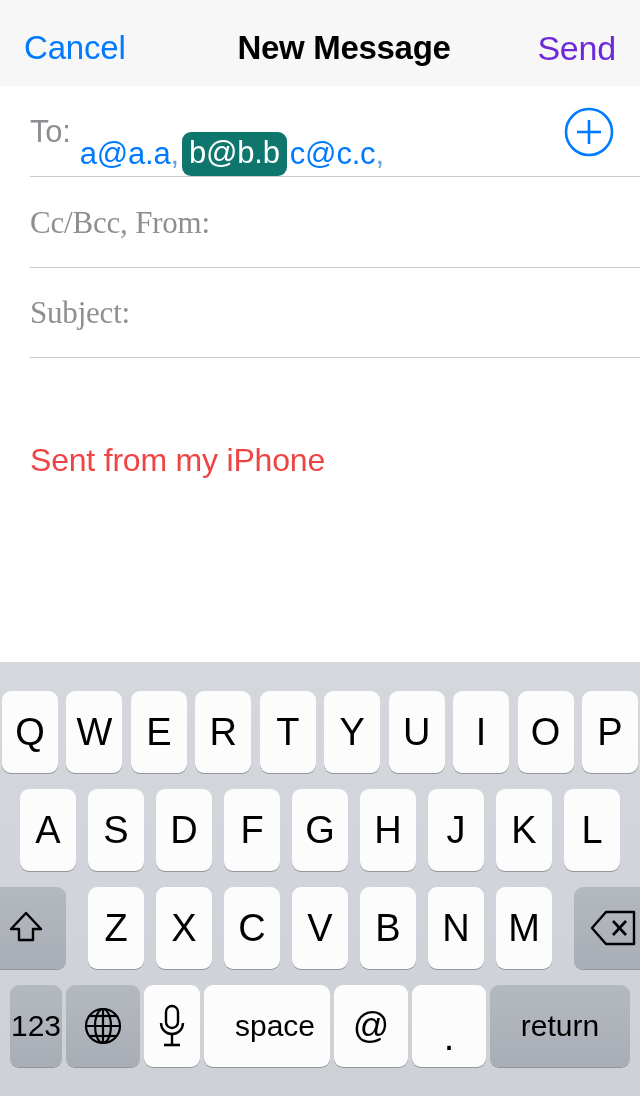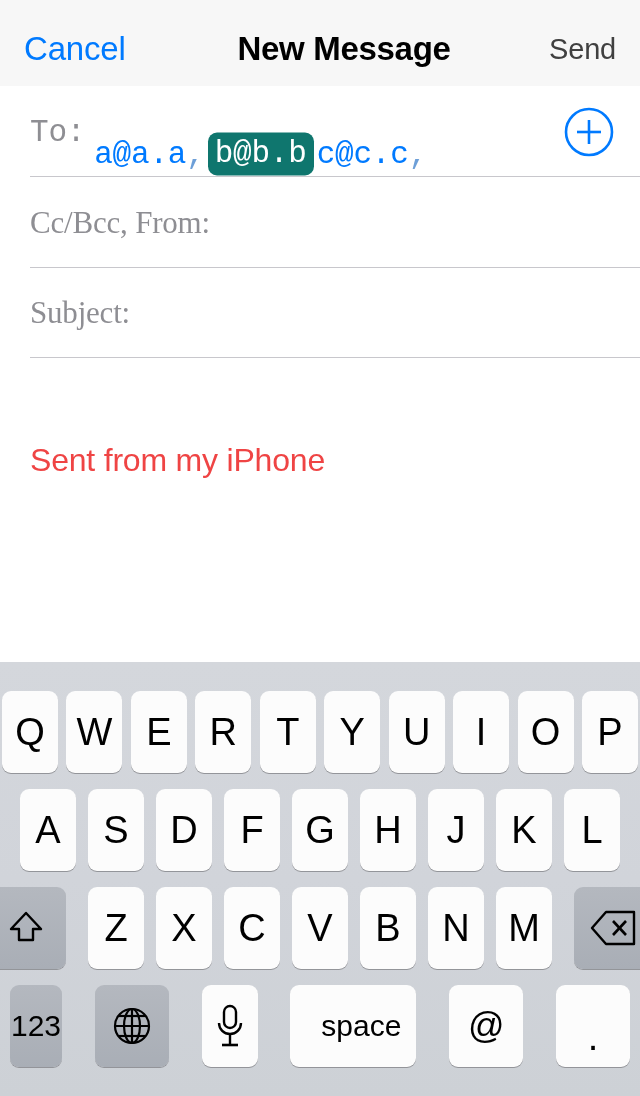--- a/index.html
+++ b/index.html
@@ -16,21 +16,21 @@
     -webkit-font-smoothing: antialiased;
   }
 
   
   #navbar {
     position: absolute;
     top: 0; left: 0;
     width: 640px;
     height: 98px;
     background: #f7f7f7;
-    border-bottom: 1px solid #14b8a6;
+    border-bottom: 3px solid #14b8a6;
     box-sizing: border-box;
   }
   #nav-cancel {
     position: absolute;
     left: 24px;
     top: 50%;
     transform: translateY(-50%);
     font-size: 33px;
     color: #007aff;
     letter-spacing: -0.2px;
@@ -46,22 +46,22 @@
     font-weight: bold;
     color: #000000;
     letter-spacing: -0.3px;
     padding-left: 48px;
   }
   #nav-send {
     position: absolute;
     right: 24px;
     top: 50%;
     transform: translateY(-50%);
-    font-size: 29px;
-    color: #404040;
+    font-size: 34px;
+    color: #6d28d9;
     letter-spacing: -0.2px;
     cursor: default;
   }
 
   
   #compose {
     position: absolute;
     top: 86px; left: 0;
     width: 640px;
     height: 576px;
@@ -86,21 +86,21 @@
   .field-inner {
     position: absolute;
     left: 30px;
     top: 50%;
     transform: translateY(-50%);
     display: flex;
     align-items: center;
     white-space: nowrap;
   }
 
-  #row-to   { top: 0px; font-family: Liberation Mono, monospace; }
+  #row-to   { top: 0px; }
   #row-cc   { top: 91px; }
   #row-subj { top: 181px; }
 
   .field-label {
     font-size: 31px;
     color: #8e8e93;
     letter-spacing: -0.2px;
   }
   .placeholder {
     font-size: 31px;
@@ -330,15 +330,16 @@
       <svg width="34" height="48" viewBox="0 0 34 48" class="kicon">
         <rect x="11" y="4" width="12" height="22" rx="6" fill="none" stroke="#000" stroke-width="2.4"></rect>
         <path d="M6 21 a11 11 0 0 0 22 0" fill="none" stroke="#000" stroke-width="2.4"></path>
         <line x1="17" y1="32" x2="17" y2="42" stroke="#000" stroke-width="2.4"></line>
         <line x1="9" y1="43" x2="25" y2="43" stroke="#000" stroke-width="2.6"></line>
       </svg>
     </div>
     <div class="key space">space</div>
     <div class="key at">@</div>
     <div class="key dot">.</div>
+    <div class="key gray return">return</div>
   </div>
 
 </div>
 
 </body></html>

